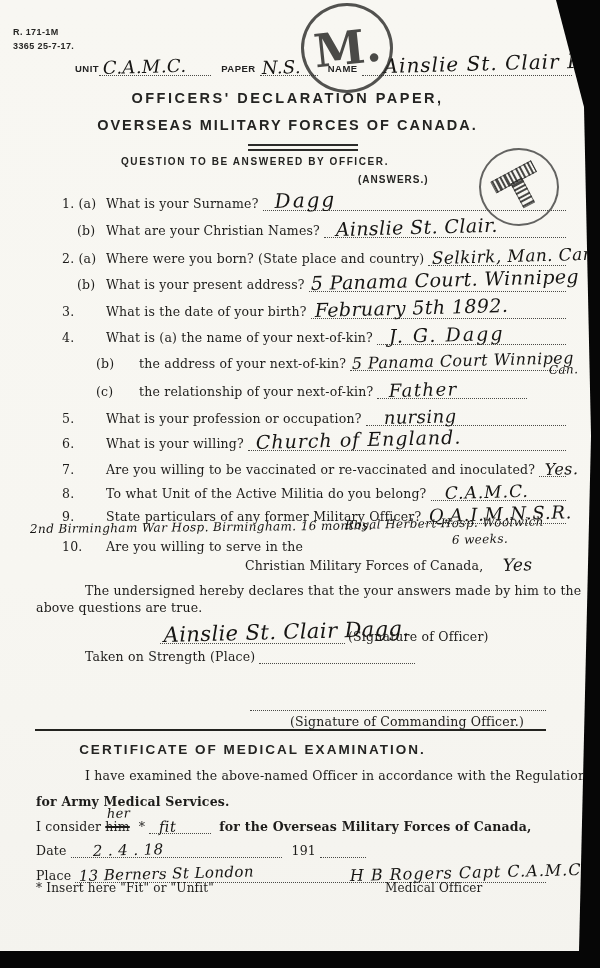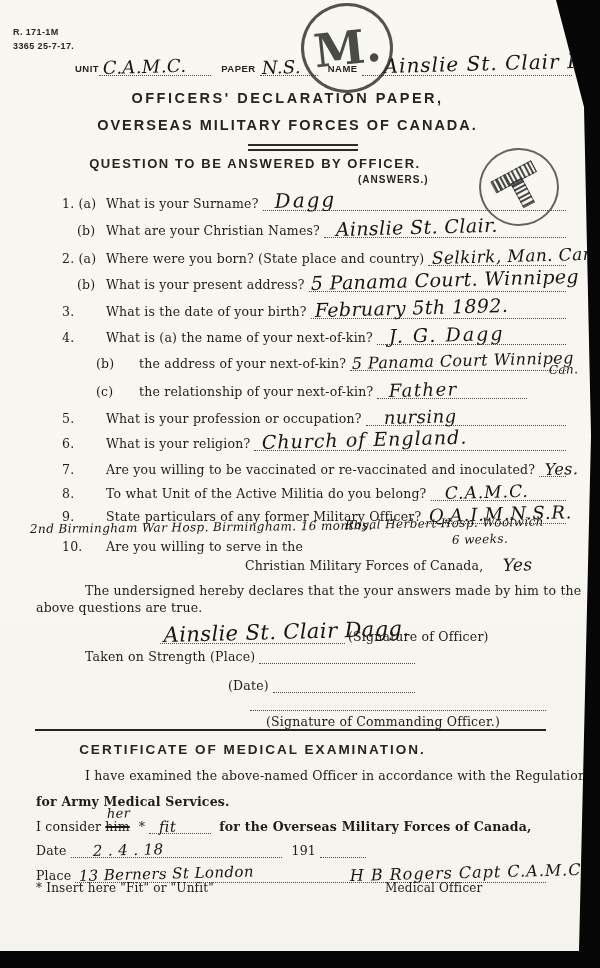--- a/index.html
+++ b/index.html
@@ -61,21 +61,21 @@
   </div>
 
   <div class="abs stamp-circle mstamp" style="left:301px;top:3px;">
     <span>M.</span>
   </div>
 
   <div class="abs hdg" style="left:0;right:25px;top:90px;text-align:center;font-size:14.5px;letter-spacing:2.5px;">OFFICERS'  DECLARATION  PAPER,</div>
   <div class="abs hdg" style="left:0;right:25px;top:117px;text-align:center;font-size:14.5px;letter-spacing:2px;">OVERSEAS  MILITARY  FORCES  OF  CANADA.</div>
   <div class="abs rule2" style="left:248px;top:144px;width:110px;"></div>
 
-  <div class="abs hdg" style="left:0;right:90px;top:156px;text-align:center;font-size:13px;letter-spacing:1.6px;font-weight:bold;">QUESTION TO BE ANSWERED BY OFFICER.</div>
+  <div class="abs hdg" style="left:0;right:90px;top:156px;text-align:center;font-size:10px;letter-spacing:1.6px;font-weight:bold;">QUESTION TO BE ANSWERED BY OFFICER.</div>
   <div class="abs hdg" style="left:358px;top:174px;font-size:10px;letter-spacing:1px;">(ANSWERS.)</div>
 
   <div class="abs stamp-circle tstamp" style="left:479px;top:148px;">
     <div class="tshape">
       <div class="tbar h"></div>
       <div class="tbar v"></div>
     </div>
   </div>
 
   <div class="qrow" style="top:190px;">
@@ -146,21 +146,21 @@
   <div class="qrow" style="top:405px;">
     <span class="qn prt">5.</span>
     <span class="qt prt">What is your profession or occupation?</span>
     <span class="fill">
         <span class="hw sz18 ans" style="left:18px;">nursing</span>
       </span>
   </div>
 
   <div class="qrow" style="top:430px;">
     <span class="qn prt">6.</span>
-    <span class="qt prt">What is your religion?</span>
+    <span class="qt prt">What is your willing?</span>
     <span class="fill">
         <span class="hw sz19 ans" style="left:8px;letter-spacing:1px;">Church of England.</span>
       </span>
   </div>
 
   <div class="qrow" style="top:456px;">
     <span class="qn prt">7.</span>
     <span class="qt prt">Are you willing to be vaccinated or re-vaccinated and inoculated?</span>
     <span class="fill">
         <span class="hw sz16 ans" style="left:6px;">Yes.</span>
@@ -205,27 +205,23 @@
   <div class="abs" style="left:160px;top:618px;width:240px;height:26px;">
     <div class="dotline" style="position:absolute;left:0;right:55px;bottom:0;"></div>
     <span class="hw sz21 abs" style="left:4px;bottom:-3px;">Ainslie St. Clair Dagg.</span>
   </div>
   <div class="abs prt" style="left:348px;top:629px;">(Signature of Officer)</div>
 
   <div class="abs" style="left:85px;top:646px;width:330px;height:18px;display:flex;align-items:flex-end;">
     <span class="qt prt">Taken on Strength (Place)</span>
     <span class="fill"></span>
   </div>
-  <div class="abs" style="left:228px;top:675px;width:187px;height:18px;display:flex;align-items:flex-end;">
-    <span class="qt prt">(Date)</span>
-    <span class="fill"></span>
-  </div>
 
   <div class="abs dotline" style="left:250px;top:694px;width:296px;height:16px;"></div>
-  <div class="abs prt" style="left:266px;top:714px;">(Signature of Commanding Officer.)</div>
+  <div class="abs prt" style="left:290px;top:714px;">(Signature of Commanding Officer.)</div>
   <div class="abs" style="left:35px;top:729px;width:511px;border-top:2px solid #23231f;"></div>
 
   <div class="abs hdg" style="left:0;right:95px;top:742px;text-align:center;font-size:13.5px;letter-spacing:2px;">CERTIFICATE  OF  MEDICAL  EXAMINATION.</div>
   <div class="abs prt" style="left:85px;top:768px;">I have examined the above-named Officer in accordance with the Regulations</div>
   <div class="abs prt" style="left:36px;top:794px;font-weight:bold;">for Army Medical Services.</div>
 
   <div class="abs" style="left:36px;top:812px;right:60px;height:22px;display:flex;align-items:flex-end;">
     <span class="qt prt">I consider</span>
     <span class="qt prt struck" style="position:relative;">
       <span>him</span>

